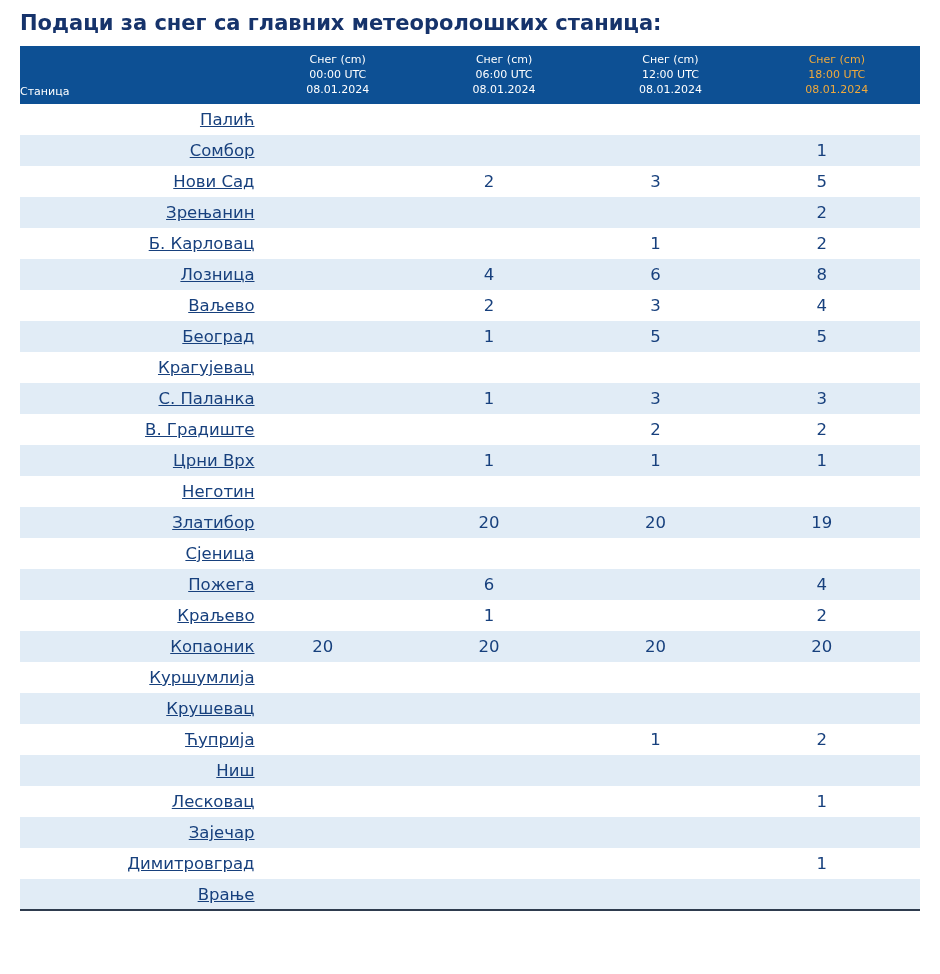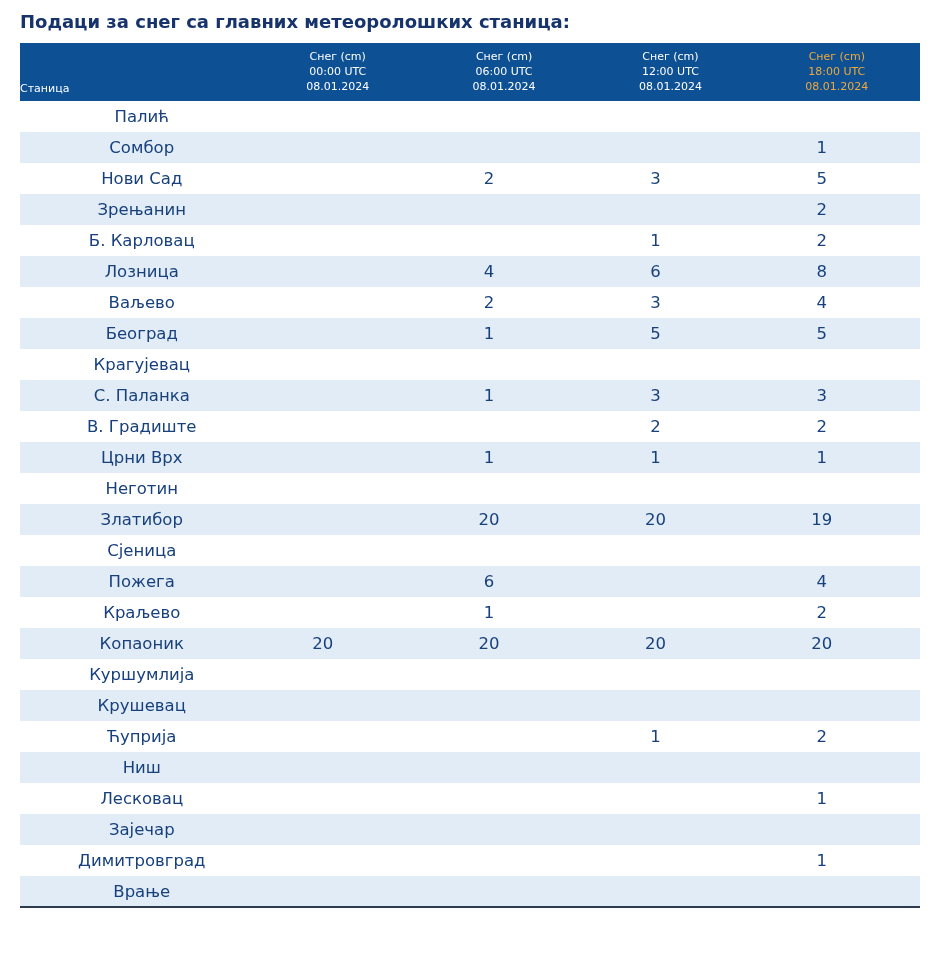--- a/index.html
+++ b/index.html
@@ -5,21 +5,21 @@
   * { box-sizing: border-box; margin: 0; padding: 0; }
   html, body {
     width: 940px;
     height: 974px;
     background: var(--page-bg, #ffffff);
     font-family: "DejaVu Sans", "Liberation Sans", sans-serif;
     overflow: hidden;
   }
   .page-title {
     margin: 11px 20px 11px 20px;
-    font-size: 18px;
+    font-size: 21px;
     font-weight: bold;
     color: var(--title-text, #16336b);
   }
   table.snow-table {
     border-collapse: collapse;
     margin-left: 20px;
     width: 900px;
     table-layout: fixed;
     border-bottom: 2px solid var(--table-bottom-border, #2e3b4e);
   }
@@ -34,21 +34,21 @@
   }
   th.station-h { width: 234px; text-align: left; }
   th.data-h { width: 166px; text-align: center; line-height: 1.35; }
   th.data-h.highlight { color: var(--highlight-column-text, #efa93c); }
   tbody td {
     height: 31px;
     font-size: 16.5px;
     color: var(--body-text, #17407d);
     vertical-align: middle;
   }
-  td.station { text-align: center; padding-left: 9px; }
+  td.station { text-align: right; padding-left: 9px; text-decoration: underline; }
   td.val { text-align: center; padding-right: 30px; }
   tbody tr { background: var(--row-bg, #ffffff); }
   tbody tr:nth-child(even) { background: var(--alt-row-bg, #e1ecf6); }
 </style>
 </head>
 <body>
 
 <div class="page">
   <div class="page-title">Подаци за снег са главних метеоролошких станица:</div>
 

